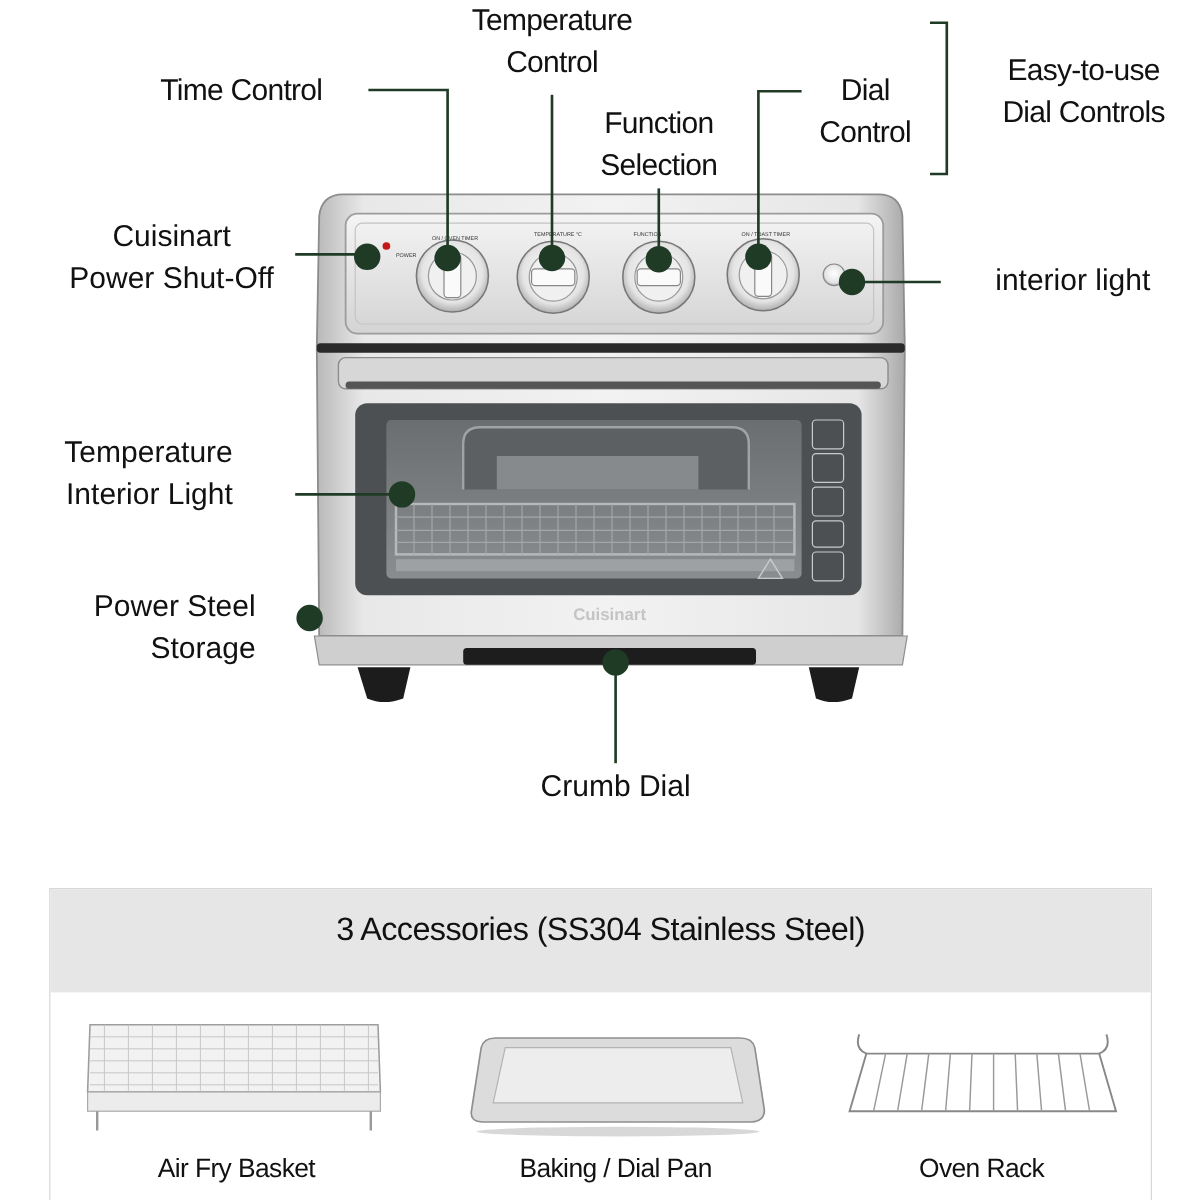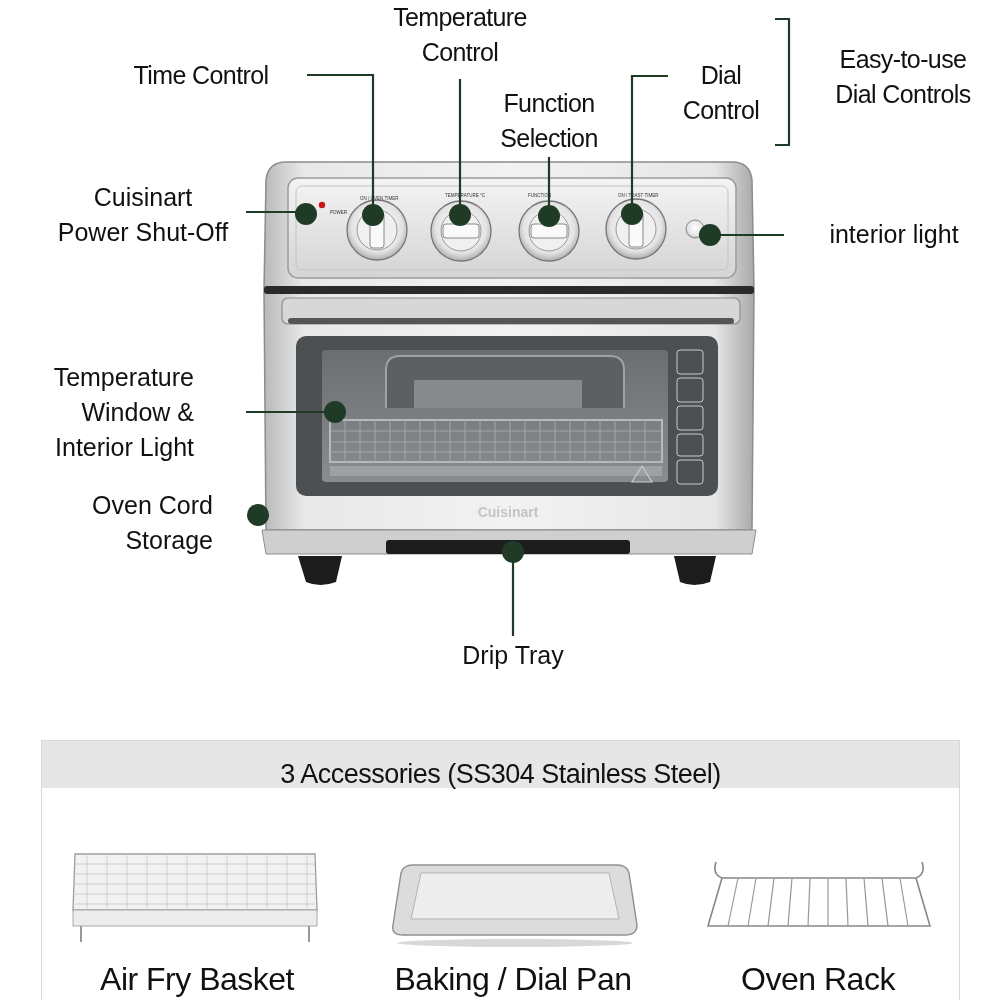--- a/index.html
+++ b/index.html
@@ -6,23 +6,23 @@
   body { width:1000px; height:1000px; position:relative; overflow:hidden;
          font-family:"Liberation Sans", sans-serif; color:#111; }
   .lbl { position:absolute; font-size:25px; line-height:35px; white-space:nowrap; }
   .lbl.c { text-align:center; }
   .lbl.r { text-align:right; }
   .lbl.l { text-align:center; }
   .lbl span { display:block; }
   .lbl.narrow { font-family:"Liberation Sans Narrow","Liberation Sans", sans-serif; letter-spacing:-0.6px; }
   svg { position:absolute; left:0; top:0; }
   .acc-box { position:absolute; left:41px; top:740px; width:917px; height:262px; border:1px solid #d8d8d8; border-bottom:none; }
-  .acc-head { position:absolute; left:0; top:0; width:100%; height:47px; background:#e6e6e6;
+  .acc-head { position:absolute; left:0; top:0; width:100%; height:86px; background:#e6e6e6;
               font-size:27px; line-height:66px; text-align:center; letter-spacing:-0.5px; }
-  .acc-label { position:absolute; top:220px; font-size:32px; text-align:center; width:280px; letter-spacing:-0.5px; }
+  .acc-label { position:absolute; top:220px; font-size:22px; text-align:center; width:280px; letter-spacing:-0.5px; }
 </style>
 </head>
 <body>
 
 <svg width="1000" height="720" viewBox="0 0 1000 720">
   <defs>
     <linearGradient id="steel" x1="0" y1="0" x2="1" y2="0">
       <stop offset="0" stop-color="#b9b9b9"></stop>
       <stop offset="0.08" stop-color="#e8e8e8"></stop>
       <stop offset="0.5" stop-color="#f2f2f2"></stop>
@@ -186,29 +186,28 @@
 </div>
 <div class="lbl l" style="left:38px; top:180px; width:210px;">
   <span>Cuisinart</span>
   <span>Power Shut-Off</span>
 </div>
 <div class="lbl l" style="left:794px; top:217px; width:200px;">
   <span>interior light</span>
 </div>
 <div class="lbl r" style="left:20px; top:360px; width:174px;">
   <span>Temperature</span>
-  <span>Window &amp;</span>
   <span>Interior Light</span>
 </div>
 <div class="lbl r" style="left:40px; top:488px; width:173px;">
-  <span>Oven Cord</span>
+  <span>Power Steel</span>
   <span>Storage</span>
 </div>
 <div class="lbl c" style="left:413px; top:638px; width:200px;">
-  <span>Drip Tray</span>
+  <span>Crumb Dial</span>
 </div>
 
 <div class="acc-box">
   <div class="acc-head">3 Accessories (SS304 Stainless Steel)</div>
 
   <svg style="left:25px; top:105px;" width="260" height="105" viewBox="0 0 260 105">
     <path d="M8 8 L248 8 L250 64 L6 64 Z" fill="#f2f2f2" stroke="#9d9d9d" stroke-width="1.3"></path>
     <g stroke="#c6c6c6" stroke-width="0.8">
       <line x1="8" y1="18" x2="248" y2="18"></line>
         <line x1="8" y1="28" x2="248" y2="28"></line>

